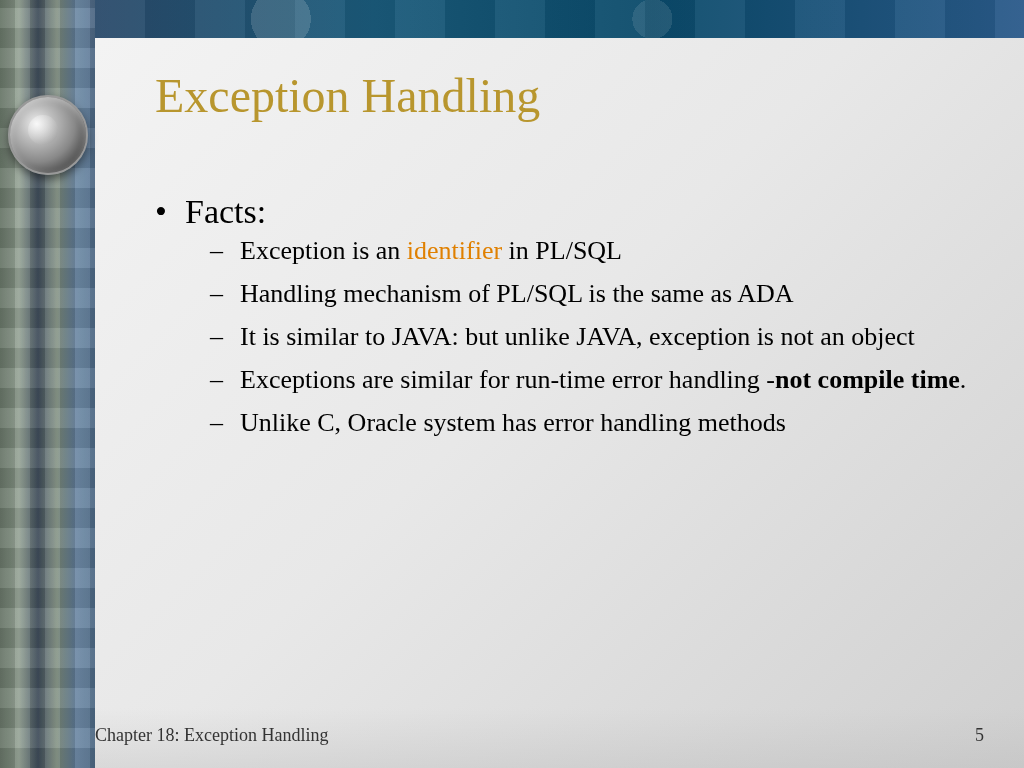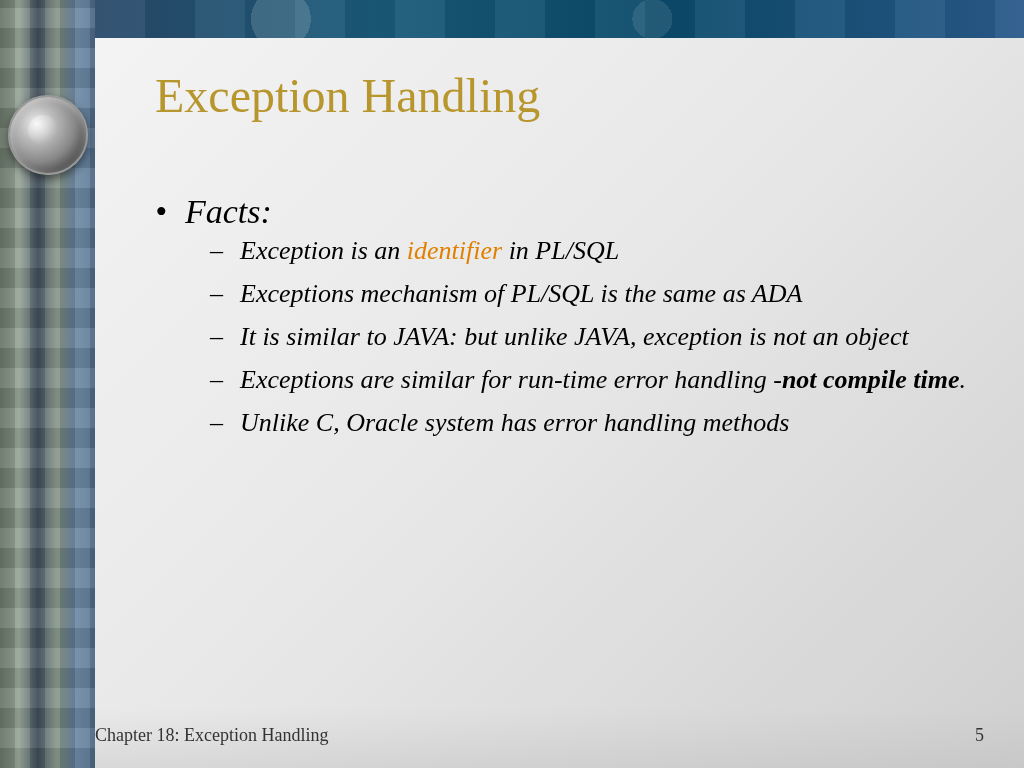--- a/index.html
+++ b/index.html
@@ -96,21 +96,20 @@
     font-size: 48px;
     color: #B8962E;
     font-weight: normal;
     margin-bottom: 70px;
     padding-left: 10px;
   }
   
   ul.main-list {
     list-style: none;
     padding-left: 40px;
-    font-style: italic;
   }
   ul.main-list > li {
     font-size: 34px;
     color: #000;
     margin-bottom: 12px;
     position: relative;
   }
   ul.main-list > li::before {
     content: "•";
     position: absolute;
@@ -176,21 +175,21 @@
   <div class="content">
     <h1 class="title">Exception Handling</h1>
 
     <ul class="main-list">
       <li>
         <span>Facts:</span>
         <ul class="sub-list">
           <li>
             <span>Exception is an </span><span class="highlight">identifier</span><span> in PL/SQL</span>
           </li>
-          <li>Exceptions mechanism of PL/SQL is the same as ADA</li>
+          <li>Handling mechanism of PL/SQL is the same as ADA</li>
           <li>It is similar to JAVA: but unlike JAVA, exception is not an object</li>
           <li>
             <span>Exceptions are similar for run-time error handling -</span><span class="bold">not compile time</span><span>.</span>
           </li>
           <li>Unlike C, Oracle system has error handling methods</li>
         </ul>
       </li>
     </ul>
   </div>
 

